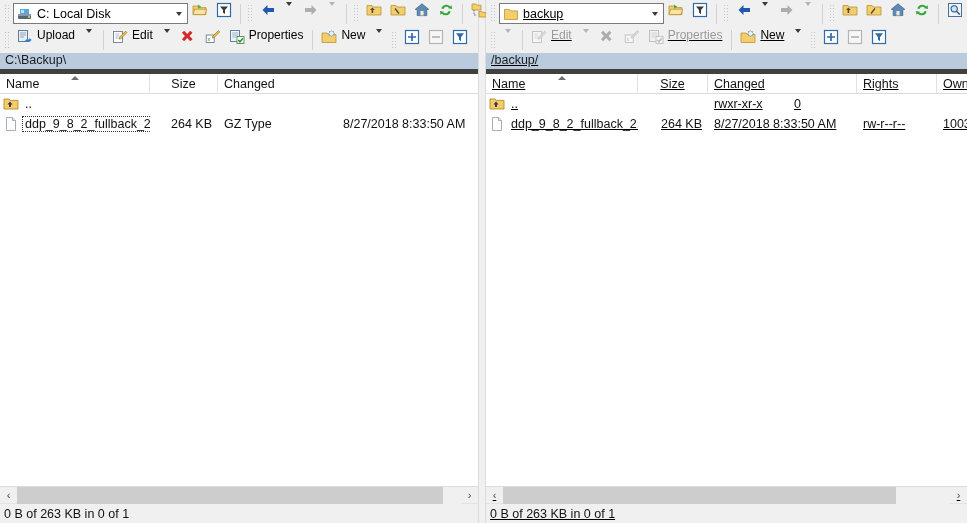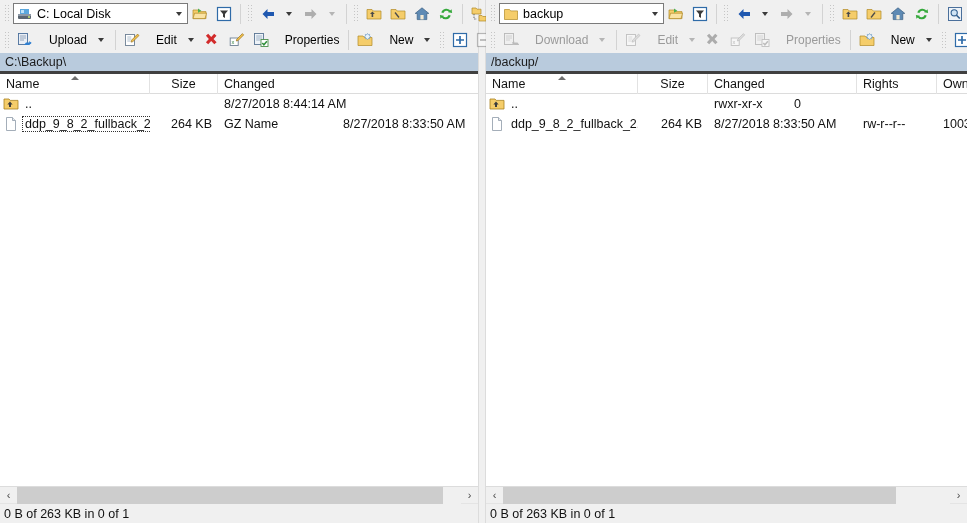--- a/index.html
+++ b/index.html
@@ -9,55 +9,55 @@
     font-family:"Liberation Sans", sans-serif;
     font-size:12px;color:#000;
     -webkit-font-smoothing:antialiased;
   }
   .app{width:967px;height:523px;position:relative;display:flex;}
 
   
   .panel{position:relative;height:523px;display:flex;flex-direction:column;background:#f9a8d4;}
   .panel.left{width:478px;}
   .splitter{width:8px;height:523px;background:#f0f0f0;border-left:1px solid #dcdcdc;border-right:1px solid #dcdcdc;cursor:col-resize;}
-  .panel.right{width:481px;}
+  .panel.right{width:481px;text-decoration:underline;}
 
   
   .toolbar{height:27px;background:#f0f0f0;display:flex;align-items:center;box-sizing:border-box;padding:0 2px;white-space:nowrap;}
   .toolbar.row1{height:27px;}
   .toolbar.row2{height:26px;}
 
   .grip{width:7px;height:19px;margin:0 2px;flex:none;
         background-image:radial-gradient(#c0c0c0 40%, transparent 41%);
         background-size:3px 3px;opacity:.9;}
   .tsep{width:1px;height:20px;background:#d3d3d3;margin:0 4px;flex:none;}
 
-  .tbtn{height:23px;display:inline-flex;align-items:center;gap:15px;padding:0 3px;
+  .tbtn{height:23px;display:inline-flex;align-items:flex-start;gap:3px;padding:0 3px;
         border:1px solid transparent;border-radius:2px;flex:none;cursor:default;}
   .tbtn .lbl{font-size:12px;line-height:1;padding:0 1px;}
   .tbtn.disabled .lbl{color:#9a9a9a;}
   .tbtn.disabled{opacity:1;}
   .caret{width:0;height:0;border-left:3px solid transparent;border-right:3px solid transparent;border-top:4px solid #3a3a3a;margin:0 3px 0 2px;flex:none;}
   .caret.dis{border-top-color:#b5b5b5;}
 
   .ico{width:16px;height:16px;flex:none;display:block;}
   .dis-ico{filter:grayscale(1) opacity(.42);}
 
   
   .combo{height:21px;flex:none;display:flex;align-items:center;background:#fff;border:1px solid #7a7a7a;box-sizing:border-box;}
   .combo.left-combo{width:175px;}
   .combo.right-combo{width:165px;}
   .combo .cico{margin:0 4px 0 3px;}
   .combo .ctext{flex:1;font-size:12.5px;color:#000;overflow:hidden;white-space:nowrap;}
   .combo .cbtn{width:15px;height:19px;display:flex;align-items:center;justify-content:center;background:#fff;flex:none;}
 
   
-  .pathbar{height:21px;background:#b9cbdd;display:flex;align-items:center;
+  .pathbar{height:21px;background:#b9cbdd;display:flex;align-items:flex-start;
            padding:0 5px;box-sizing:border-box;font-size:12.5px;color:#1b1b1b;
-           border-bottom:3px solid #404040;}
+           border-bottom:5px solid #404040;}
 
   
   .hdr{height:20px;background:#fff;display:flex;align-items:center;
        border-bottom:1px solid #dcdcdc;box-sizing:border-box;position:relative;}
   .hcell{height:20px;display:flex;align-items:center;box-sizing:border-box;
          border-right:1px solid #e2e2e2;padding:0 6px;font-size:12.5px;color:#111;position:relative;}
   .hcell.r{justify-content:center;}
   .sortcaret{position:absolute;top:2px;left:50%;margin-left:-4px;width:0;height:0;
              border-left:4px solid transparent;border-right:4px solid transparent;border-bottom:4px solid #6f6f6f;}
 
@@ -290,33 +290,32 @@
     <div class="list">
       <div class="row">
         <div class="cell namecell" style="width:150px">
           <svg class="ico" viewBox="0 0 16 16">
             <path d="M1 3h5l1.2 1.4H15v8.6H1z" fill="#f5cd6a" stroke="#a8821f" stroke-width=".8"></path>
             <path d="M6 11V8.4H4.4L7 5.6l2.6 2.8H8V11z" fill="#3d3d3d"></path>
           </svg>
           <span class="nametxt">..</span>
         </div>
         <div class="cell r" style="width:68px"></div>
-        <div class="cell" style="width:141px">8/27/2018  8:44:14 AM</div>
       </div>
 
       <div class="row">
         <div class="cell namecell" style="width:150px">
           <svg class="ico" viewBox="0 0 16 16">
             <path d="M3.5 1.5h6l3 3v10h-9z" fill="#fff" stroke="#9aa5b1" stroke-width=".9"></path>
             <path d="M9.5 1.5v3h3" fill="#e7ebef" stroke="#9aa5b1" stroke-width=".9"></path>
           </svg>
           <span class="nametxt focusbox">ddp_9_8_2_fullback_2...</span>
         </div>
         <div class="cell r" style="width:68px">264 KB</div>
-        <div class="cell" style="width:119px">GZ Name</div>
+        <div class="cell" style="width:119px">GZ Type</div>
         <div class="cell" style="width:141px">8/27/2018  8:33:50 AM</div>
       </div>
     </div>
 
     <div class="hscroll">
       <div class="sbtn">‹</div>
       <div class="strack">
         <div class="sthumb" style="width:96%"></div>
       </div>
       <div class="sbtn">›</div>
@@ -420,29 +419,20 @@
         </svg>
         <span class="lbl">Find Files</span>
       </div>
 
     </div>
 
     <div class="toolbar row2">
       <div class="grip"></div>
 
       <div class="tbtn disabled">
-        <svg class="ico dis-ico" viewBox="0 0 16 16">
-          <rect x="1.5" y="1.5" width="9" height="11" fill="#e9eef5" stroke="#4a6f9b" stroke-width=".9"></rect>
-          <path d="M3 4h6M3 6h6M3 8h4" stroke="#7d93ad" stroke-width=".8"></path>
-          <path d="M14.5 10.5H9l2.4 2.6h5.1z" fill="#2f7fd0"></path>
-          <path d="M11.2 9L9 11l2.2 2z" fill="#2f7fd0"></path>
-        </svg>
-        <span class="lbl">Download</span>
-      </div>
-      <div class="tbtn disabled">
           <i class="caret dis"></i>
         </div>
 
       <div class="tsep"></div>
 
       <div class="tbtn disabled">
         <svg class="ico dis-ico" viewBox="0 0 16 16">
           <rect x="1.5" y="2.5" width="9" height="11" fill="#fff" stroke="#6d7f93" stroke-width=".9"></rect>
           <path d="M3.3 5h4M3.3 7h4M3.3 9h3" stroke="#9badc0" stroke-width=".8"></path>
           <path d="M13.6 2.1l1.4 1.4-6.1 6.1-1.9.5.5-1.9z" fill="#f2c14b" stroke="#9a7320" stroke-width=".7"></path>

